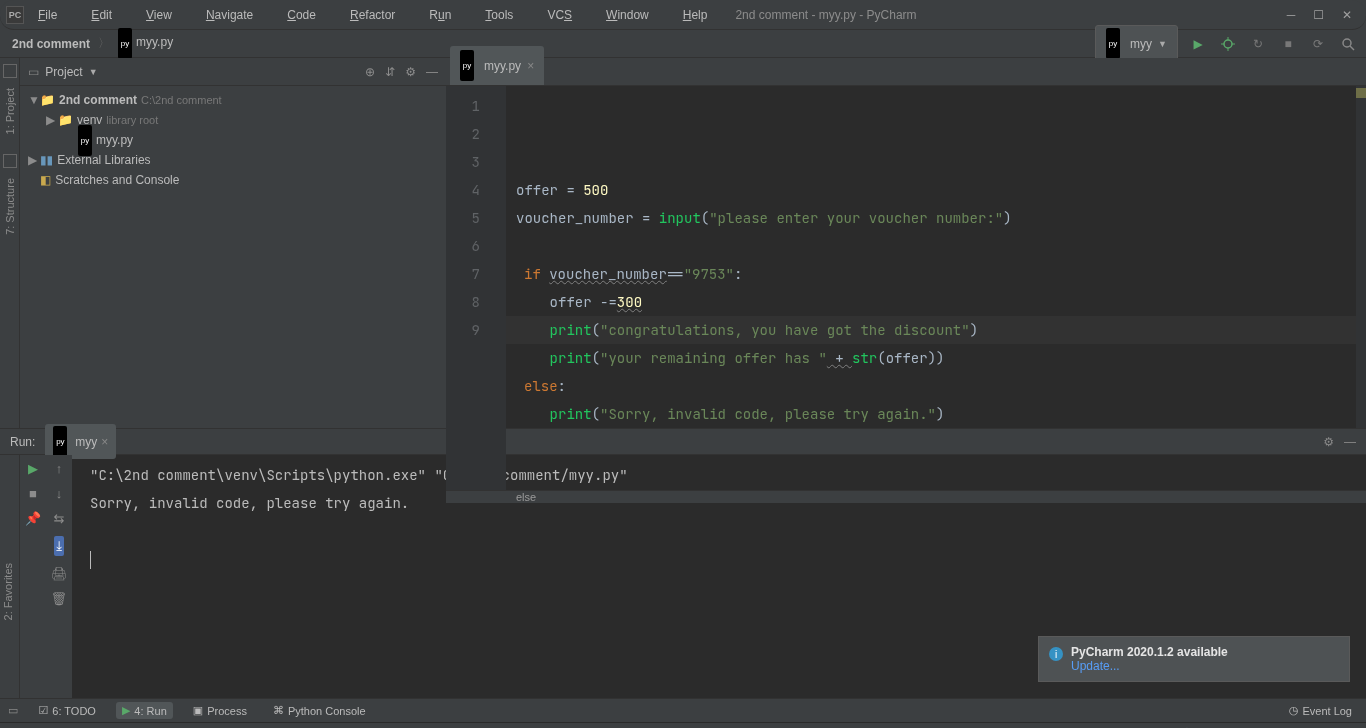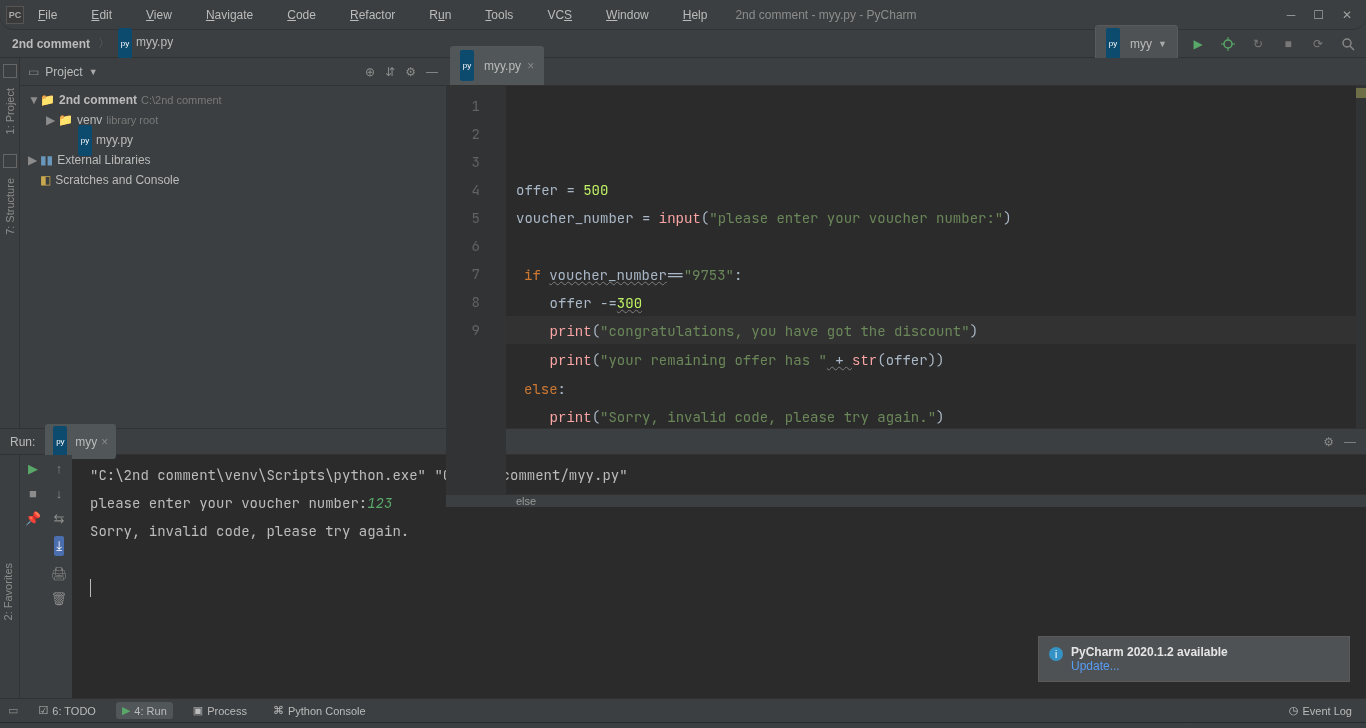--- a/index.html
+++ b/index.html
@@ -10,21 +10,21 @@
 .menu-item { padding: 4px 8px; cursor: pointer; color: #bbbbbb; }
 .mnemonic { text-decoration: underline; }
 .title-text { margin-left: 20px; color: #8c8c8c; flex:1; }
 .window-controls { display: flex; gap: 18px; margin-right: 8px; }
 .window-controls span { cursor: pointer; color:#a0a0a0; }
 
 .nav-row { height: 28px; background: #3c3f41; display:flex; align-items:center; padding:0 8px; border-bottom:1px solid #323232; }
 .breadcrumb { display:flex; align-items:center; gap:4px; flex:1; }
 .crumb { padding:2px 4px; color:#bbbbbb; font-weight:bold; }
 .crumb-sep { color:#666; }
-.py-file-icon { width:14px; height:31px; display:inline-flex; align-items:center; justify-content:center; background:#0c4a6e; color:#fff; font-size:8px; border-radius:2px; margin-right:4px;}
+.py-file-icon { width:14px; height:31px; display:inline-flex; align-items:center; justify-content:center; background:#000000; color:#fff; font-size:8px; border-radius:2px; margin-right:4px;}
 .nav-right { display:flex; align-items:center; gap:10px; }
 .run-config { background:#4e5254; border:1px solid #5a5a5a; padding:2px 10px; border-radius:3px; display:flex; align-items:center; gap:6px; cursor:pointer; }
 .icon-btn { width:20px; height:20px; display:flex; align-items:center; justify-content:center; cursor:pointer; color:#787878; }
 .icon-btn.green { color:#59a869; }
 .icon-btn.bug { color:#59a869; }
 
 .main { display:flex; height: 370px; }
 .left-gutter { width:20px; background:#3c3f41; border-right:1px solid #323232; display:flex; flex-direction:column; align-items:center; padding-top:4px; }
 .gutter-tab { writing-mode: vertical-rl; transform: rotate(180deg); font-size:11px; padding:8px 2px; color:#8c8c8c; cursor:pointer; }
 .gutter-i { width:14px; height:14px; border:1px solid #666; margin:2px 0; }
@@ -46,22 +46,22 @@
 .editor-area { flex:1; background:#2b2b2b; display:flex; flex-direction:column; position:relative; }
 .editor-tabs { height:28px; display:flex; align-items:flex-end; background:#3c3f41; border-bottom:1px solid #323232; padding-left:4px;}
 .ed-tab { background:#515658; padding:4px 10px; display:flex; align-items:center; gap:6px; font-size:12px; color:#bbbbbb; border-top-left-radius:3px; border-top-right-radius:3px; cursor:pointer;}
 .ed-tab-close { color:#888; cursor:pointer; }
 .editor-body { flex:1; display:flex; font-family:"JetBrains Mono","Consolas",monospace; font-size:14px; line-height:28px; }
 .gutter-nums { width:42px; background:#313335; color:#606366; text-align:right; padding:6px 8px 6px 0; }
 .gutter-marks { width:18px; background:#313335; }
 .code { flex:1; padding:6px 10px; color:#a9b7c6; white-space:pre; position:relative;}
 .k { color:#cc7832;margin-left:8px; }
 .s { color:#6a8759; }
-.n { color:#bef264; }
-.fn { color:#fca5a5;font-family:Liberation Mono, monospace; }
+.n { color:#fef9c3; }
+.fn { color:#22c55e; }
 .wavy { text-decoration: underline wavy #808080; text-decoration-thickness:1px;}
 .highlight-line { position:absolute; left:0; right:0; height:28px; background:#323232; z-index:0;}
 .code-content { position:relative; z-index:1;}
 .editor-strip { position:absolute; right:0; top:28px; bottom:0; width:10px; background:#313335;}
 .strip-box { position:absolute; right:0; top:2px; width:10px; height:10px; background:#6e6e47;}
 .breadcrumb-bar { height:20px; background:#3c3f41; border-top:1px solid #323232; padding-left:70px; font-size:11px; color:#9b9b9b; display:flex; align-items:center;}
 
 .run-panel { height:270px; background:#2b2b2b; border-top:1px solid #323232; display:flex; flex-direction:column; }
 .run-header { height:26px; background:#3c3f41; display:flex; align-items:center; padding:0 10px; border-bottom:1px solid #323232; }
 .run-header-title { color:#bbbbbb; }
@@ -264,21 +264,21 @@
       <span>📌</span>
     </div>
     <div class="run-toolbar2">
       <span>↑</span>
       <span>↓</span>
       <span>⇆</span>
       <span class="active">⤓</span>
       <span>🖨</span>
       <span>🗑</span>
     </div>
-    <div class="console" id="console"><div>"C:\2nd comment\venv\Scripts\python.exe" "C:/2nd comment/myy.py"</div><div>please enter your voucher number:<span class="user-in">123</span></div><div>Sorry, invalid code, please try again.</div><div>&nbsp;</div><div><span class="cursor-blink"></span></div></div>
+    <div class="console" id="console"><div>"C:\2nd comment\venv\Scripts\python.exe" "C:/2nd comment/myy.py"</div><div>Sorry, invalid code, please try again.</div><div>&nbsp;</div><div><span class="cursor-blink"></span></div></div>
   </div>
 </div>
 
 <div class="notif">
   <div class="notif-icon">i</div>
   <div>
     <div class="notif-title">PyCharm 2020.1.2 available</div>
     <div class="notif-link">Update...</div>
   </div>
 </div>

